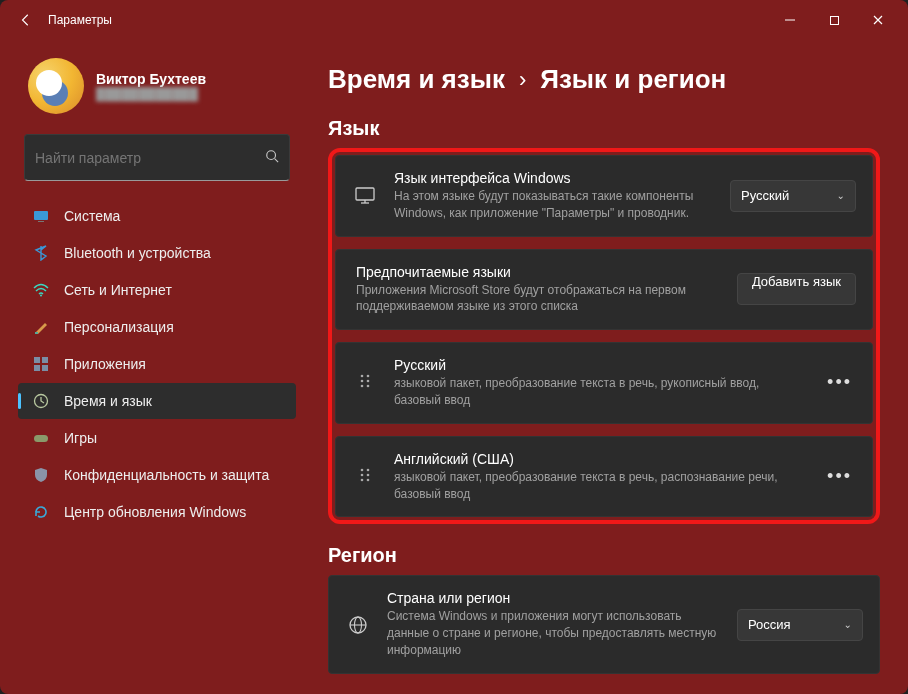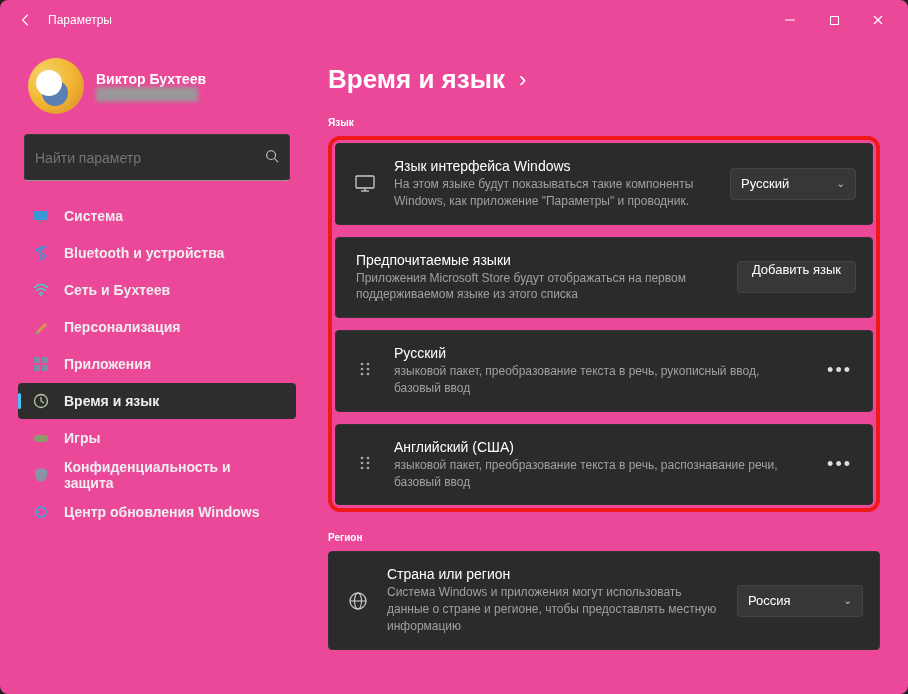--- a/index.html
+++ b/index.html
@@ -7,21 +7,21 @@
     font-family: "Segoe UI", Arial, sans-serif;
     background: #202020;
     width: 908px;
     height: 694px;
     overflow: hidden;
     color: #fff;
     font-size: 14px;
   }
   .window {
     width: 100%; height: 100%;
-    background: #ec4899;
+    background: #7f1d1d;
     border-radius: 8px;
     display: flex;
     flex-direction: column;
   }
   .titlebar {
     height: 40px;
     display: flex;
     align-items: center;
     padding: 0 8px;
   }
@@ -76,21 +76,20 @@
     color: #c8c8c8; font-size: 14px;
   }
   .search .sicon { color: #c8c8c8; }
   .nav { padding: 4px 6px; }
   .nav-item {
     display: flex; align-items: center; gap: 14px;
     height: 36px; padding: 0 12px 0 14px;
     border-radius: 4px; cursor: pointer;
     font-size: 14px; color: #eee;
     margin: 1px 4px;
-    font-weight: bold;
   }
   .nav-item.active {
     background: #2d2d2d;
     position: relative;
   }
   .nav-item.active::before {
     content: ""; position: absolute; left: 0; top: 10px; bottom: 10px;
     width: 3px; background: #4cc2ff; border-radius: 2px;
   }
   .nav-icon { width: 18px; height: 18px; display: inline-flex; align-items: center; justify-content: center; }
@@ -100,21 +99,21 @@
     overflow-y: auto;
   }
   .breadcrumb {
     display: flex; align-items: center; gap: 14px;
     font-size: 26px; font-weight: 600;
     margin: 12px 0 22px 0;
     color: #fff;
   }
   .breadcrumb .sep { font-size: 22px; color: #fff; font-weight: 400;}
   .section-label {
-    font-size: 10px; font-weight: 600;
+    font-size: 20px; font-weight: 600;
     margin: 4px 0 8px 0;
   }
   .highlight-group {
     border: 4px solid #f01818;
     border-radius: 12px;
     padding: 3px;
   }
   .card {
     background: #2b2b2b;
     border: 1px solid #333;
@@ -224,21 +223,21 @@
             </span>
           <span>Bluetooth и устройства</span>
         </div>
         <div class="nav-item">
           <span class="nav-icon">
               <svg viewBox="0 0 16 16">
                 <path d="M1 6 Q8 -1 15 6 M3 9 Q8 4 13 9 M6 12 Q8 10 10 12" stroke="#3ad8c2" fill="none" stroke-width="1.4"></path>
                 <circle cx="8" cy="13.5" r="1" fill="#3ad8c2"></circle>
               </svg>
             </span>
-          <span>Сеть и Бухтеев</span>
+          <span>Сеть и Интернет</span>
         </div>
         <div class="nav-item">
           <span class="nav-icon">
               <svg viewBox="0 0 16 16">
                 <path d="M3 13 L12 4 L14 6 L5 15 Z" fill="#d89a4a"></path>
                 <rect x="2" y="13" width="3" height="2" fill="#5a9"></rect>
               </svg>
             </span>
           <span>Персонализация</span>
         </div>
@@ -287,20 +286,21 @@
             </span>
           <span>Центр обновления Windows</span>
         </div>
       </div>
     </div>
 
     <div class="main">
       <div class="breadcrumb">
         <span>Время и язык</span>
         <span class="sep">›</span>
+        <span>Язык и регион</span>
       </div>
 
       <div class="section-label">Язык</div>
 
       <div class="highlight-group">
 
         <div class="card">
           <div class="icon">
             <svg width="20" height="18" viewBox="0 0 20 18">
                 <rect x="1" y="1" width="18" height="12" rx="1" stroke="#ccc" fill="none" stroke-width="1.3"></rect>

